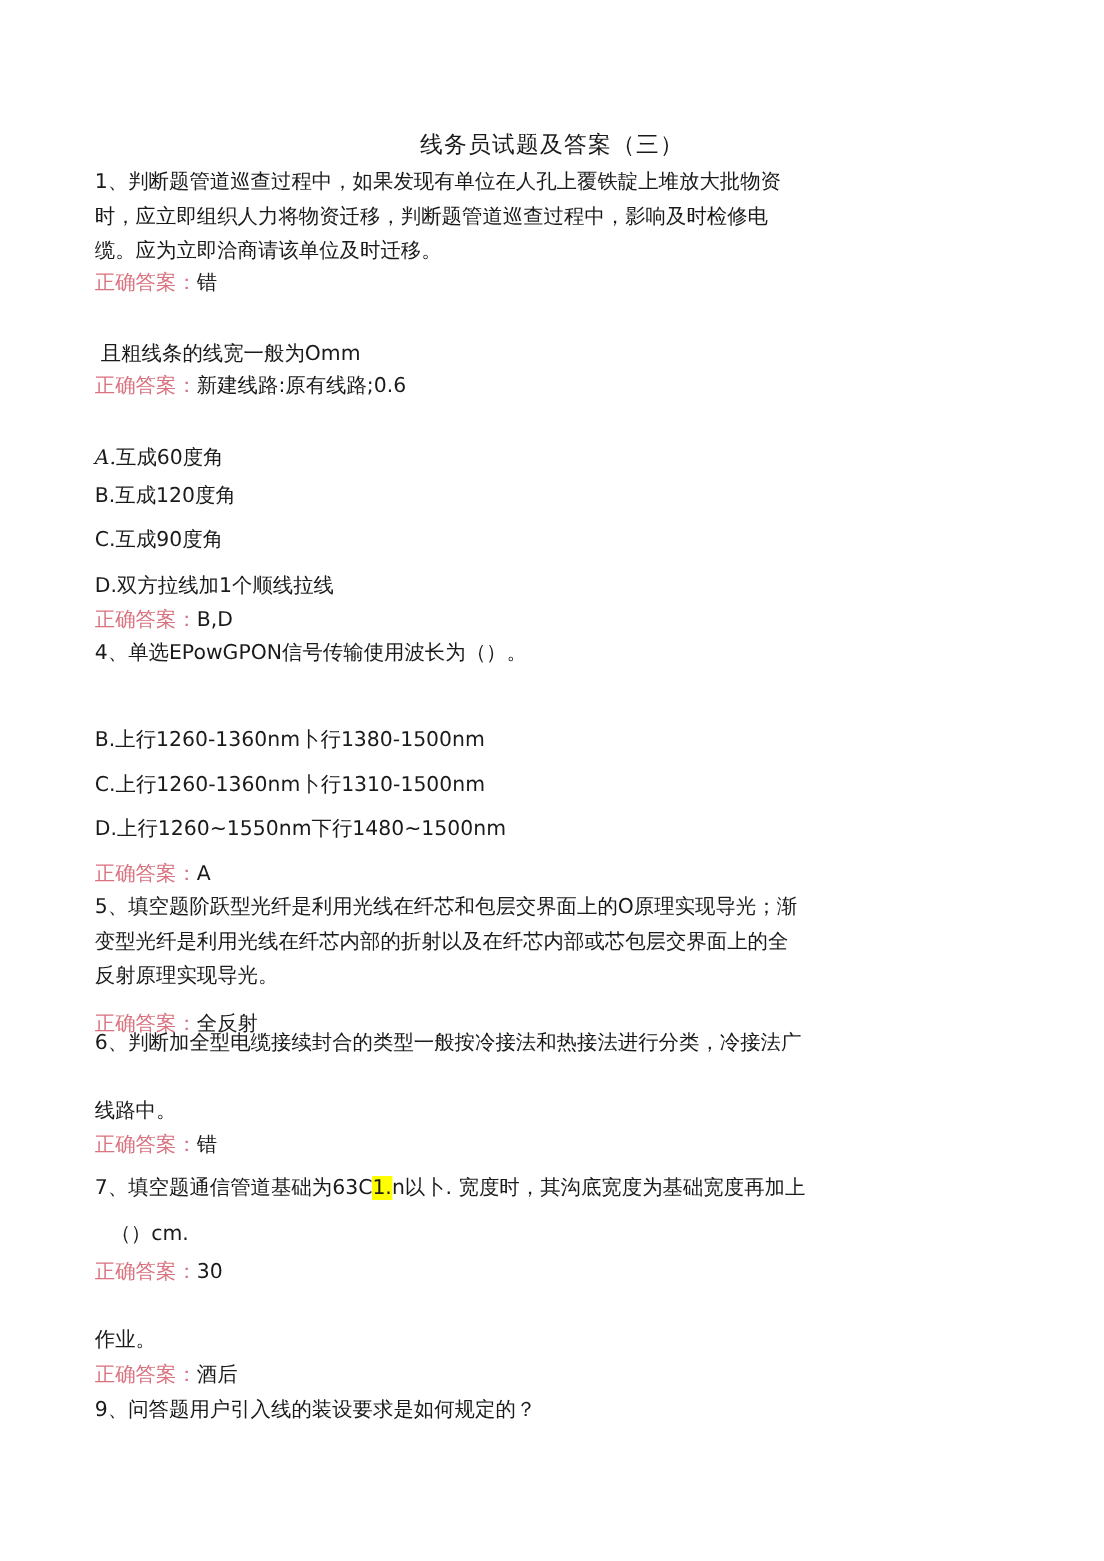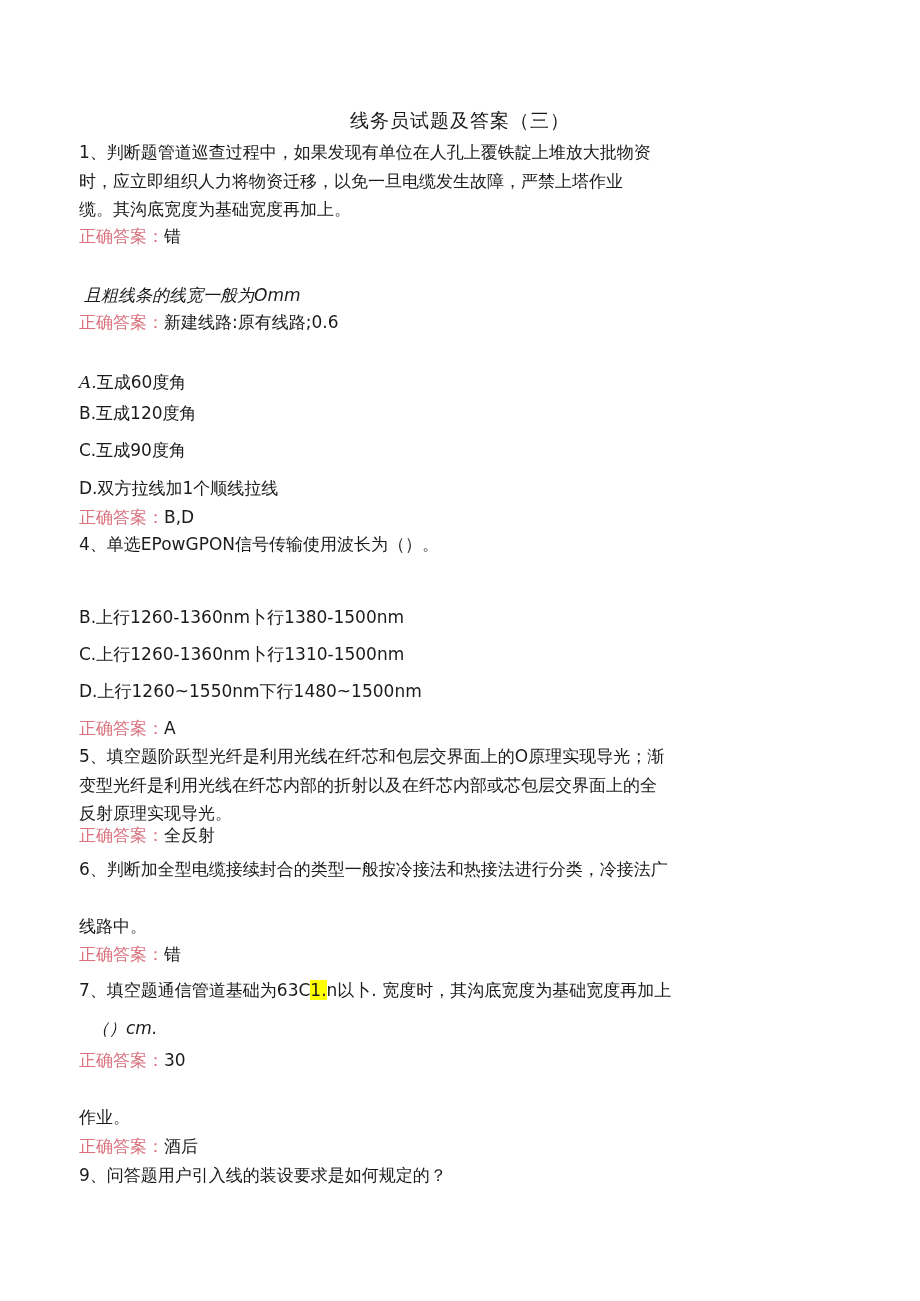--- a/index.html
+++ b/index.html
@@ -31,21 +31,21 @@
       color: #1a1a1a;
     }
     .line {
       position: absolute;
       left: 79px;
       font-size: 17px;
       white-space: nowrap;
       line-height: 26px;
       color: #1a1a1a;
     }
-    .line.indent { left: 84px; font-style: italic; }
+    .line.indent { left: 84px; }
     .answer-label {
       color: #d9737f;
     }
     .answer-value {
       color: #1a1a1a;
     }
     .hl {
       background: #ffff00;
     }
     .opt-a-letter {
@@ -54,22 +54,22 @@
     }
   </style>
 </head>
 <body>
 
 <div class="page">
 
   <div class="title">线务员试题及答案（三）</div>
 
   <div class="line" style="top:139px">1、判断题管道巡查过程中，如果发现有单位在人孔上覆铁靛上堆放大批物资</div>
-  <div class="line" style="top:168px">时，应立即组织人力将物资迁移，以免一旦电缆发生故障，严禁上塔作业</div>
-  <div class="line" style="top:196px">缆。其沟底宽度为基础宽度再加上。</div>
+  <div class="line" style="top:168px">时，应立即组织人力将物资迁移，判断题管道巡查过程中，影响及时检修电</div>
+  <div class="line" style="top:196px">缆。应为立即洽商请该单位及时迁移。</div>
   <div class="line" style="top:223px">
     <span class="answer-label">正确答案：</span><span class="answer-value">错</span>
   </div>
 
   <div class="line indent" style="top:282px">且粗线条的线宽一般为Omm</div>
   <div class="line" style="top:309px">
     <span class="answer-label">正确答案：</span><span class="answer-value">新建线路:原有线路;0.6</span>
   </div>
 
   <div class="line" style="top:369px">
@@ -98,21 +98,21 @@
   <div class="line" style="top:678px">
     <span>D.</span><span>上行1260~1550nm下行1480~1500nm</span>
   </div>
   <div class="line" style="top:715px">
     <span class="answer-label">正确答案：</span><span class="answer-value">A</span>
   </div>
 
   <div class="line" style="top:743px">5、填空题阶跃型光纤是利用光线在纤芯和包层交界面上的O原理实现导光；渐</div>
   <div class="line" style="top:772px">变型光纤是利用光线在纤芯内部的折射以及在纤芯内部或芯包层交界面上的全</div>
   <div class="line" style="top:800px">反射原理实现导光。</div>
-  <div class="line" style="top:822px">
+  <div class="line" style="top:840px">
     <span class="answer-label">正确答案：</span><span class="answer-value">全反射</span>
   </div>
 
   <div class="line" style="top:856px">6、判断加全型电缆接续封合的类型一般按冷接法和热接法进行分类，冷接法广</div>
   <div class="line" style="top:913px">线路中。</div>
   <div class="line" style="top:941px">
     <span class="answer-label">正确答案：</span><span class="answer-value">错</span>
   </div>
 
   <div class="line" style="top:977px">

